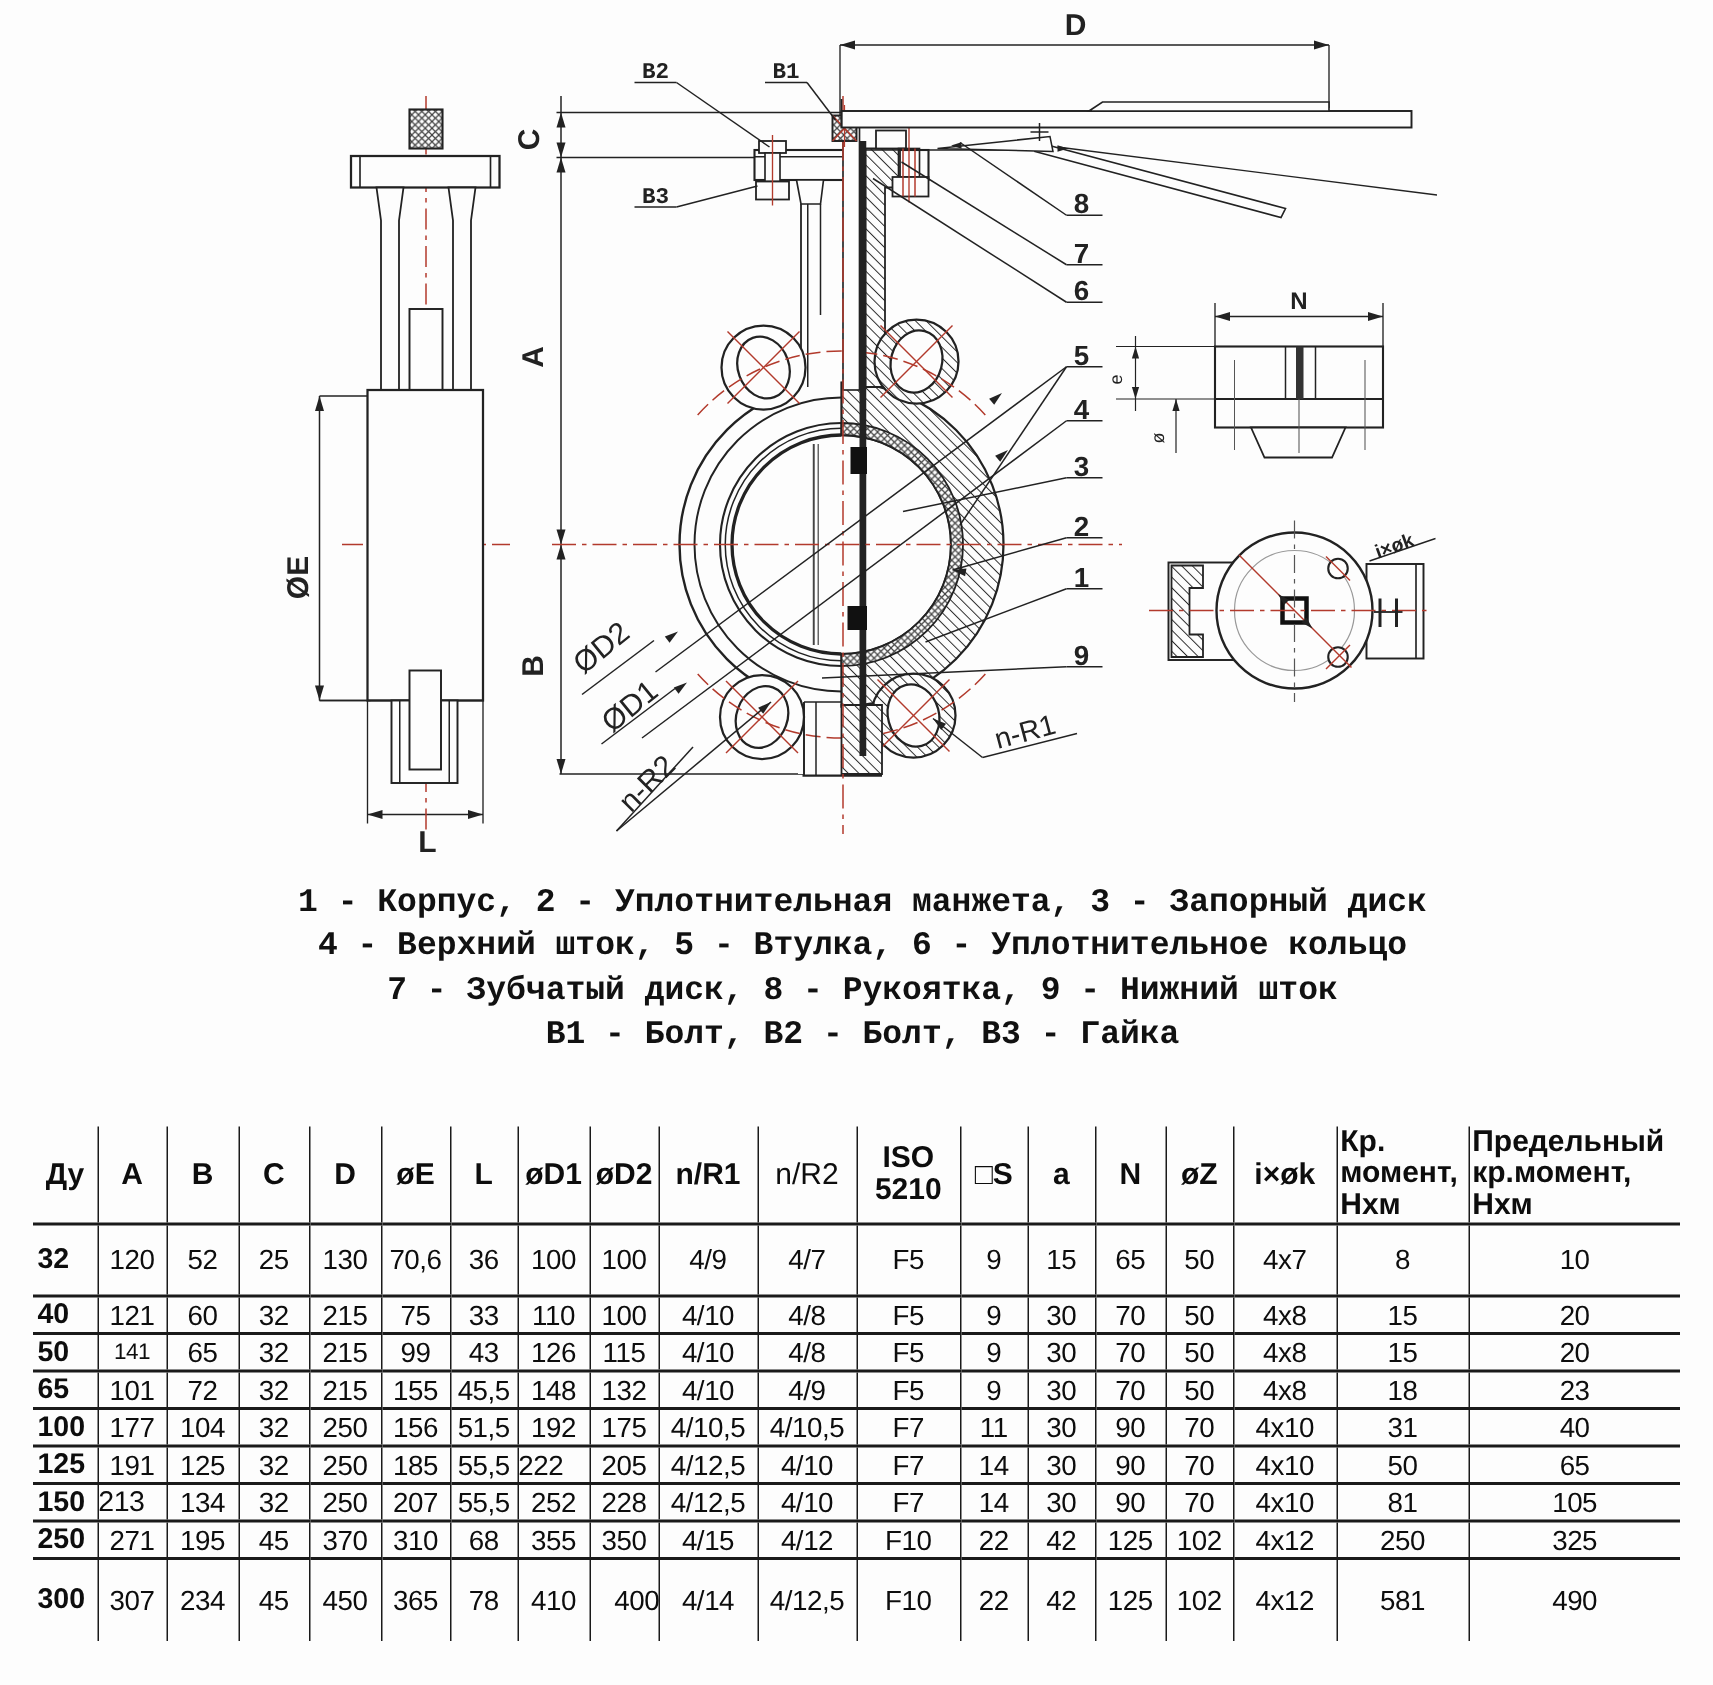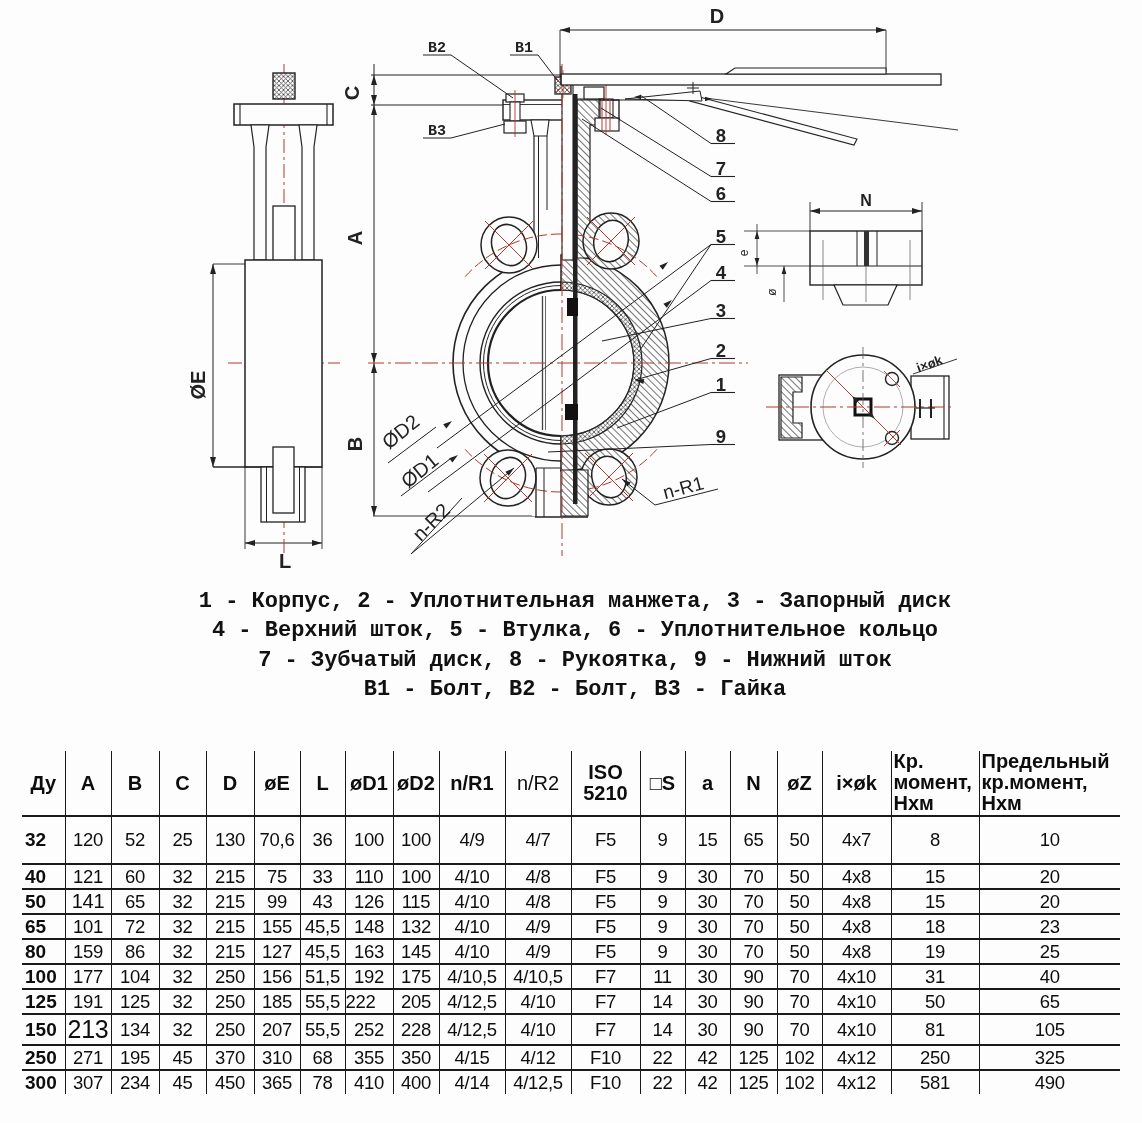--- a/index.html
+++ b/index.html
@@ -326,21 +326,21 @@
 <td style="border-right:1.4px solid #1a1a1a;border-bottom:2.2px solid #1a1a1a;text-align:center;padding:0;font-size:18.5px;letter-spacing:-0.3px">9</td>
 <td style="border-right:1.4px solid #1a1a1a;border-bottom:2.2px solid #1a1a1a;text-align:center;padding:0;font-size:18.5px;letter-spacing:-0.3px">30</td>
 <td style="border-right:1.4px solid #1a1a1a;border-bottom:2.2px solid #1a1a1a;text-align:center;padding:0;font-size:18.5px;letter-spacing:-0.3px">70</td>
 <td style="border-right:1.4px solid #1a1a1a;border-bottom:2.2px solid #1a1a1a;text-align:center;padding:0;font-size:18.5px;letter-spacing:-0.3px">50</td>
 <td style="border-right:1.4px solid #1a1a1a;border-bottom:2.2px solid #1a1a1a;text-align:center;padding:0;font-size:18.5px;letter-spacing:-0.3px">4x8</td>
 <td style="border-right:1.4px solid #1a1a1a;border-bottom:2.2px solid #1a1a1a;text-align:center;padding:0;font-size:18.5px;letter-spacing:-0.3px">15</td>
 <td style="border-bottom:2.2px solid #1a1a1a;text-align:center;padding:0;font-size:18.5px;letter-spacing:-0.3px">20</td>
 </tr>
 <tr style="height:25px">
 <td style="border-right:1.4px solid #1a1a1a;border-bottom:2.2px solid #1a1a1a;text-align:left;padding:0 0 0 3px;font-weight:bold;font-size:19px">50</td>
-<td style="border-right:1.4px solid #1a1a1a;border-bottom:2.2px solid #1a1a1a;text-align:center;padding:0;font-size:20px;letter-spacing:-0.3px">141</td>
+<td style="border-right:1.4px solid #1a1a1a;border-bottom:2.2px solid #1a1a1a;text-align:center;padding:0;font-size:15px;letter-spacing:-0.3px">141</td>
 <td style="border-right:1.4px solid #1a1a1a;border-bottom:2.2px solid #1a1a1a;text-align:center;padding:0;font-size:18.5px;letter-spacing:-0.3px">65</td>
 <td style="border-right:1.4px solid #1a1a1a;border-bottom:2.2px solid #1a1a1a;text-align:center;padding:0;font-size:18.5px;letter-spacing:-0.3px">32</td>
 <td style="border-right:1.4px solid #1a1a1a;border-bottom:2.2px solid #1a1a1a;text-align:center;padding:0;font-size:18.5px;letter-spacing:-0.3px">215</td>
 <td style="border-right:1.4px solid #1a1a1a;border-bottom:2.2px solid #1a1a1a;text-align:center;padding:0;font-size:18.5px;letter-spacing:-0.3px">99</td>
 <td style="border-right:1.4px solid #1a1a1a;border-bottom:2.2px solid #1a1a1a;text-align:center;padding:0;font-size:18.5px;letter-spacing:-0.3px">43</td>
 <td style="border-right:1.4px solid #1a1a1a;border-bottom:2.2px solid #1a1a1a;text-align:center;padding:0;font-size:18.5px;letter-spacing:-0.3px">126</td>
 <td style="border-right:1.4px solid #1a1a1a;border-bottom:2.2px solid #1a1a1a;text-align:center;padding:0;font-size:18.5px;letter-spacing:-0.3px">115</td>
 <td style="border-right:1.4px solid #1a1a1a;border-bottom:2.2px solid #1a1a1a;text-align:center;padding:0;font-size:18.5px;letter-spacing:-0.3px">4/10</td>
 <td style="border-right:1.4px solid #1a1a1a;border-bottom:2.2px solid #1a1a1a;text-align:center;padding:0;font-size:18.5px;letter-spacing:-0.3px">4/8</td>
 <td style="border-right:1.4px solid #1a1a1a;border-bottom:2.2px solid #1a1a1a;text-align:center;padding:0;font-size:18.5px;letter-spacing:-0.3px">F5</td>
@@ -367,41 +367,20 @@
 <td style="border-right:1.4px solid #1a1a1a;border-bottom:2.2px solid #1a1a1a;text-align:center;padding:0;font-size:18.5px;letter-spacing:-0.3px">F5</td>
 <td style="border-right:1.4px solid #1a1a1a;border-bottom:2.2px solid #1a1a1a;text-align:center;padding:0;font-size:18.5px;letter-spacing:-0.3px">9</td>
 <td style="border-right:1.4px solid #1a1a1a;border-bottom:2.2px solid #1a1a1a;text-align:center;padding:0;font-size:18.5px;letter-spacing:-0.3px">30</td>
 <td style="border-right:1.4px solid #1a1a1a;border-bottom:2.2px solid #1a1a1a;text-align:center;padding:0;font-size:18.5px;letter-spacing:-0.3px">70</td>
 <td style="border-right:1.4px solid #1a1a1a;border-bottom:2.2px solid #1a1a1a;text-align:center;padding:0;font-size:18.5px;letter-spacing:-0.3px">50</td>
 <td style="border-right:1.4px solid #1a1a1a;border-bottom:2.2px solid #1a1a1a;text-align:center;padding:0;font-size:18.5px;letter-spacing:-0.3px">4x8</td>
 <td style="border-right:1.4px solid #1a1a1a;border-bottom:2.2px solid #1a1a1a;text-align:center;padding:0;font-size:18.5px;letter-spacing:-0.3px">18</td>
 <td style="border-bottom:2.2px solid #1a1a1a;text-align:center;padding:0;font-size:18.5px;letter-spacing:-0.3px">23</td>
 </tr>
 <tr style="height:25px">
-<td style="border-right:1.4px solid #1a1a1a;border-bottom:2.2px solid #1a1a1a;text-align:left;padding:0 0 0 3px;font-weight:bold;font-size:19px">80</td>
-<td style="border-right:1.4px solid #1a1a1a;border-bottom:2.2px solid #1a1a1a;text-align:center;padding:0;font-size:18.5px;letter-spacing:-0.3px">159</td>
-<td style="border-right:1.4px solid #1a1a1a;border-bottom:2.2px solid #1a1a1a;text-align:center;padding:0;font-size:18.5px;letter-spacing:-0.3px">86</td>
-<td style="border-right:1.4px solid #1a1a1a;border-bottom:2.2px solid #1a1a1a;text-align:center;padding:0;font-size:18.5px;letter-spacing:-0.3px">32</td>
-<td style="border-right:1.4px solid #1a1a1a;border-bottom:2.2px solid #1a1a1a;text-align:center;padding:0;font-size:18.5px;letter-spacing:-0.3px">215</td>
-<td style="border-right:1.4px solid #1a1a1a;border-bottom:2.2px solid #1a1a1a;text-align:center;padding:0;font-size:18.5px;letter-spacing:-0.3px">127</td>
-<td style="border-right:1.4px solid #1a1a1a;border-bottom:2.2px solid #1a1a1a;text-align:center;padding:0;font-size:18.5px;letter-spacing:-0.3px">45,5</td>
-<td style="border-right:1.4px solid #1a1a1a;border-bottom:2.2px solid #1a1a1a;text-align:center;padding:0;font-size:18.5px;letter-spacing:-0.3px">163</td>
-<td style="border-right:1.4px solid #1a1a1a;border-bottom:2.2px solid #1a1a1a;text-align:center;padding:0;font-size:18.5px;letter-spacing:-0.3px">145</td>
-<td style="border-right:1.4px solid #1a1a1a;border-bottom:2.2px solid #1a1a1a;text-align:center;padding:0;font-size:18.5px;letter-spacing:-0.3px">4/10</td>
-<td style="border-right:1.4px solid #1a1a1a;border-bottom:2.2px solid #1a1a1a;text-align:center;padding:0;font-size:18.5px;letter-spacing:-0.3px">4/9</td>
-<td style="border-right:1.4px solid #1a1a1a;border-bottom:2.2px solid #1a1a1a;text-align:center;padding:0;font-size:18.5px;letter-spacing:-0.3px">F5</td>
-<td style="border-right:1.4px solid #1a1a1a;border-bottom:2.2px solid #1a1a1a;text-align:center;padding:0;font-size:18.5px;letter-spacing:-0.3px">9</td>
-<td style="border-right:1.4px solid #1a1a1a;border-bottom:2.2px solid #1a1a1a;text-align:center;padding:0;font-size:18.5px;letter-spacing:-0.3px">30</td>
-<td style="border-right:1.4px solid #1a1a1a;border-bottom:2.2px solid #1a1a1a;text-align:center;padding:0;font-size:18.5px;letter-spacing:-0.3px">70</td>
-<td style="border-right:1.4px solid #1a1a1a;border-bottom:2.2px solid #1a1a1a;text-align:center;padding:0;font-size:18.5px;letter-spacing:-0.3px">50</td>
-<td style="border-right:1.4px solid #1a1a1a;border-bottom:2.2px solid #1a1a1a;text-align:center;padding:0;font-size:18.5px;letter-spacing:-0.3px">4x8</td>
-<td style="border-right:1.4px solid #1a1a1a;border-bottom:2.2px solid #1a1a1a;text-align:center;padding:0;font-size:18.5px;letter-spacing:-0.3px">19</td>
-<td style="border-bottom:2.2px solid #1a1a1a;text-align:center;padding:0;font-size:18.5px;letter-spacing:-0.3px">25</td>
-</tr>
-<tr style="height:25px">
 <td style="border-right:1.4px solid #1a1a1a;border-bottom:2.2px solid #1a1a1a;text-align:left;padding:0 0 0 3px;font-weight:bold;font-size:19px">100</td>
 <td style="border-right:1.4px solid #1a1a1a;border-bottom:2.2px solid #1a1a1a;text-align:center;padding:0;font-size:18.5px;letter-spacing:-0.3px">177</td>
 <td style="border-right:1.4px solid #1a1a1a;border-bottom:2.2px solid #1a1a1a;text-align:center;padding:0;font-size:18.5px;letter-spacing:-0.3px">104</td>
 <td style="border-right:1.4px solid #1a1a1a;border-bottom:2.2px solid #1a1a1a;text-align:center;padding:0;font-size:18.5px;letter-spacing:-0.3px">32</td>
 <td style="border-right:1.4px solid #1a1a1a;border-bottom:2.2px solid #1a1a1a;text-align:center;padding:0;font-size:18.5px;letter-spacing:-0.3px">250</td>
 <td style="border-right:1.4px solid #1a1a1a;border-bottom:2.2px solid #1a1a1a;text-align:center;padding:0;font-size:18.5px;letter-spacing:-0.3px">156</td>
 <td style="border-right:1.4px solid #1a1a1a;border-bottom:2.2px solid #1a1a1a;text-align:center;padding:0;font-size:18.5px;letter-spacing:-0.3px">51,5</td>
 <td style="border-right:1.4px solid #1a1a1a;border-bottom:2.2px solid #1a1a1a;text-align:center;padding:0;font-size:18.5px;letter-spacing:-0.3px">192</td>
 <td style="border-right:1.4px solid #1a1a1a;border-bottom:2.2px solid #1a1a1a;text-align:center;padding:0;font-size:18.5px;letter-spacing:-0.3px">175</td>
 <td style="border-right:1.4px solid #1a1a1a;border-bottom:2.2px solid #1a1a1a;text-align:center;padding:0;font-size:18.5px;letter-spacing:-0.3px">4/10,5</td>
@@ -431,21 +410,21 @@
 <td style="border-right:1.4px solid #1a1a1a;border-bottom:2.2px solid #1a1a1a;text-align:center;padding:0;font-size:18.5px;letter-spacing:-0.3px">14</td>
 <td style="border-right:1.4px solid #1a1a1a;border-bottom:2.2px solid #1a1a1a;text-align:center;padding:0;font-size:18.5px;letter-spacing:-0.3px">30</td>
 <td style="border-right:1.4px solid #1a1a1a;border-bottom:2.2px solid #1a1a1a;text-align:center;padding:0;font-size:18.5px;letter-spacing:-0.3px">90</td>
 <td style="border-right:1.4px solid #1a1a1a;border-bottom:2.2px solid #1a1a1a;text-align:center;padding:0;font-size:18.5px;letter-spacing:-0.3px">70</td>
 <td style="border-right:1.4px solid #1a1a1a;border-bottom:2.2px solid #1a1a1a;text-align:center;padding:0;font-size:18.5px;letter-spacing:-0.3px">4x10</td>
 <td style="border-right:1.4px solid #1a1a1a;border-bottom:2.2px solid #1a1a1a;text-align:center;padding:0;font-size:18.5px;letter-spacing:-0.3px">50</td>
 <td style="border-bottom:2.2px solid #1a1a1a;text-align:center;padding:0;font-size:18.5px;letter-spacing:-0.3px">65</td>
 </tr>
 <tr style="height:25px">
 <td style="border-right:1.4px solid #1a1a1a;border-bottom:2.2px solid #1a1a1a;text-align:left;padding:0 0 0 3px;font-weight:bold;font-size:19px">150</td>
-<td style="border-right:1.4px solid #1a1a1a;border-bottom:2.2px solid #1a1a1a;text-align:center;padding:0;font-size:25px;letter-spacing:-0.3px">213</td>
+<td style="border-right:1.4px solid #1a1a1a;border-bottom:2.2px solid #1a1a1a;text-align:left;padding:0;font-size:19px;letter-spacing:-0.3px">213</td>
 <td style="border-right:1.4px solid #1a1a1a;border-bottom:2.2px solid #1a1a1a;text-align:center;padding:0;font-size:18.5px;letter-spacing:-0.3px">134</td>
 <td style="border-right:1.4px solid #1a1a1a;border-bottom:2.2px solid #1a1a1a;text-align:center;padding:0;font-size:18.5px;letter-spacing:-0.3px">32</td>
 <td style="border-right:1.4px solid #1a1a1a;border-bottom:2.2px solid #1a1a1a;text-align:center;padding:0;font-size:18.5px;letter-spacing:-0.3px">250</td>
 <td style="border-right:1.4px solid #1a1a1a;border-bottom:2.2px solid #1a1a1a;text-align:center;padding:0;font-size:18.5px;letter-spacing:-0.3px">207</td>
 <td style="border-right:1.4px solid #1a1a1a;border-bottom:2.2px solid #1a1a1a;text-align:center;padding:0;font-size:18.5px;letter-spacing:-0.3px">55,5</td>
 <td style="border-right:1.4px solid #1a1a1a;border-bottom:2.2px solid #1a1a1a;text-align:center;padding:0;font-size:18.5px;letter-spacing:-0.3px">252</td>
 <td style="border-right:1.4px solid #1a1a1a;border-bottom:2.2px solid #1a1a1a;text-align:center;padding:0;font-size:18.5px;letter-spacing:-0.3px">228</td>
 <td style="border-right:1.4px solid #1a1a1a;border-bottom:2.2px solid #1a1a1a;text-align:center;padding:0;font-size:18.5px;letter-spacing:-0.3px">4/12,5</td>
 <td style="border-right:1.4px solid #1a1a1a;border-bottom:2.2px solid #1a1a1a;text-align:center;padding:0;font-size:18.5px;letter-spacing:-0.3px">4/10</td>
 <td style="border-right:1.4px solid #1a1a1a;border-bottom:2.2px solid #1a1a1a;text-align:center;padding:0;font-size:18.5px;letter-spacing:-0.3px">F7</td>
@@ -480,21 +459,21 @@
 </tr>
 <tr style="height:24px">
 <td style="border-right:1.4px solid #1a1a1a;text-align:left;padding:0 0 0 3px;font-weight:bold;font-size:19px">300</td>
 <td style="border-right:1.4px solid #1a1a1a;text-align:center;padding:0;font-size:18.5px;letter-spacing:-0.3px">307</td>
 <td style="border-right:1.4px solid #1a1a1a;text-align:center;padding:0;font-size:18.5px;letter-spacing:-0.3px">234</td>
 <td style="border-right:1.4px solid #1a1a1a;text-align:center;padding:0;font-size:18.5px;letter-spacing:-0.3px">45</td>
 <td style="border-right:1.4px solid #1a1a1a;text-align:center;padding:0;font-size:18.5px;letter-spacing:-0.3px">450</td>
 <td style="border-right:1.4px solid #1a1a1a;text-align:center;padding:0;font-size:18.5px;letter-spacing:-0.3px">365</td>
 <td style="border-right:1.4px solid #1a1a1a;text-align:center;padding:0;font-size:18.5px;letter-spacing:-0.3px">78</td>
 <td style="border-right:1.4px solid #1a1a1a;text-align:center;padding:0;font-size:18.5px;letter-spacing:-0.3px">410</td>
-<td style="border-right:1.4px solid #1a1a1a;text-align:center;padding:0;font-size:18.5px;letter-spacing:-0.3px">400</td>
+<td style="border-right:1.4px solid #1a1a1a;text-align:center;padding:16px;font-size:18.5px;letter-spacing:-0.3px">400</td>
 <td style="border-right:1.4px solid #1a1a1a;text-align:center;padding:0;font-size:18.5px;letter-spacing:-0.3px">4/14</td>
 <td style="border-right:1.4px solid #1a1a1a;text-align:center;padding:0;font-size:18.5px;letter-spacing:-0.3px">4/12,5</td>
 <td style="border-right:1.4px solid #1a1a1a;text-align:center;padding:0;font-size:18.5px;letter-spacing:-0.3px">F10</td>
 <td style="border-right:1.4px solid #1a1a1a;text-align:center;padding:0;font-size:18.5px;letter-spacing:-0.3px">22</td>
 <td style="border-right:1.4px solid #1a1a1a;text-align:center;padding:0;font-size:18.5px;letter-spacing:-0.3px">42</td>
 <td style="border-right:1.4px solid #1a1a1a;text-align:center;padding:0;font-size:18.5px;letter-spacing:-0.3px">125</td>
 <td style="border-right:1.4px solid #1a1a1a;text-align:center;padding:0;font-size:18.5px;letter-spacing:-0.3px">102</td>
 <td style="border-right:1.4px solid #1a1a1a;text-align:center;padding:0;font-size:18.5px;letter-spacing:-0.3px">4x12</td>
 <td style="border-right:1.4px solid #1a1a1a;text-align:center;padding:0;font-size:18.5px;letter-spacing:-0.3px">581</td>
 <td style="text-align:center;padding:0;font-size:18.5px;letter-spacing:-0.3px">490</td>

